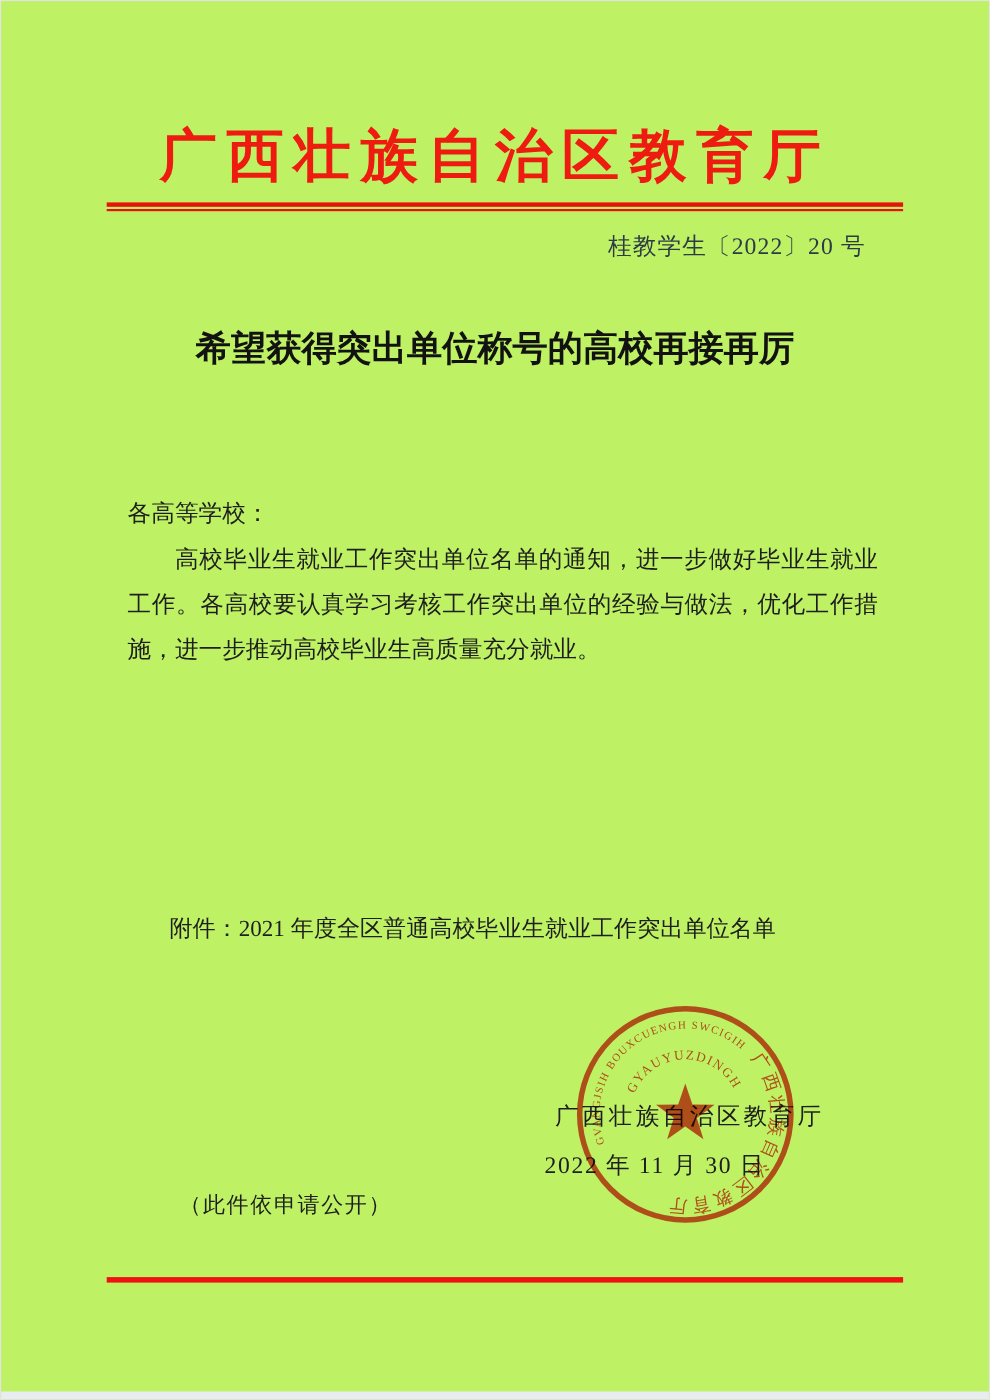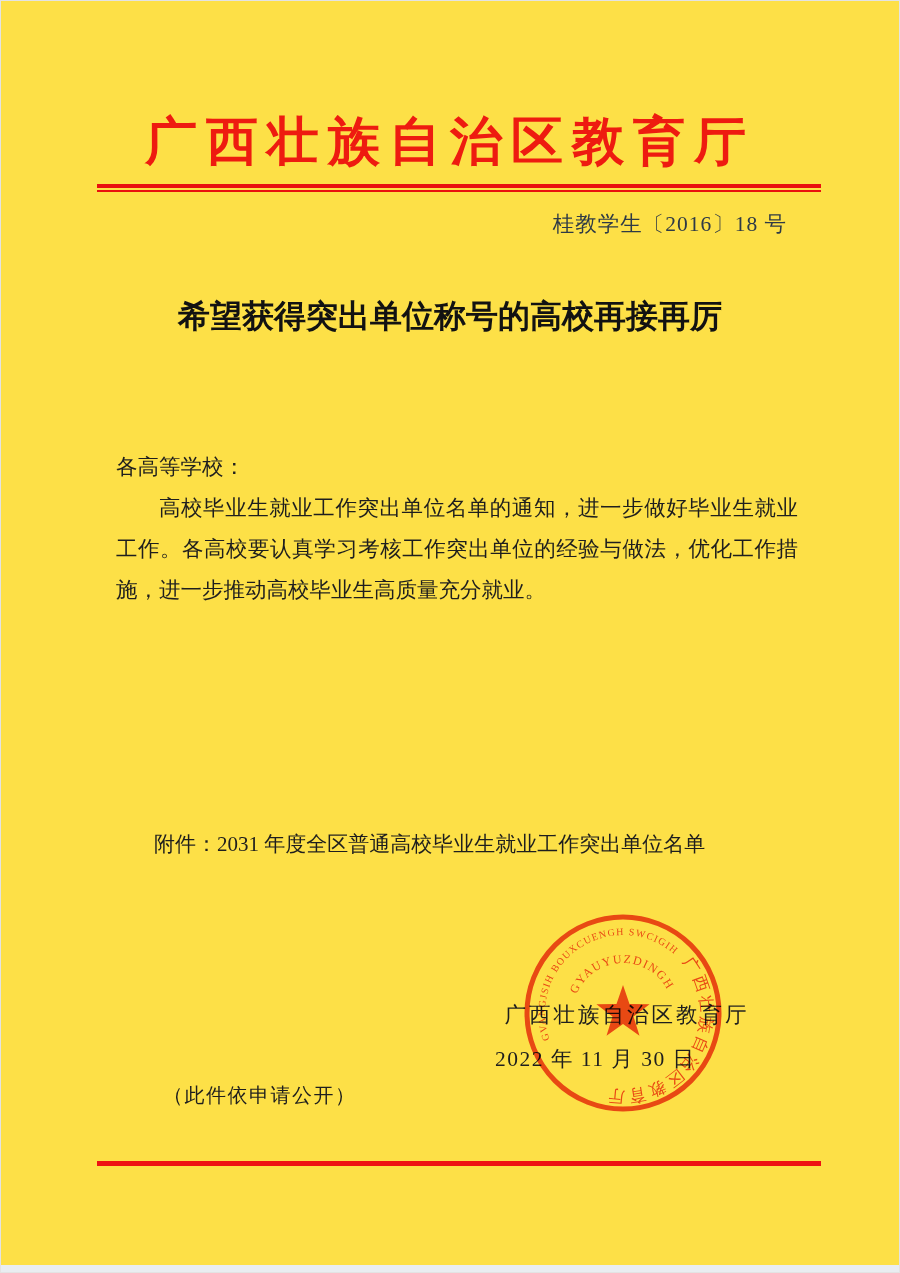--- a/index.html
+++ b/index.html
@@ -1,21 +1,21 @@
 <!DOCTYPE html>
 <html><head>
 <meta charset="utf-8">
 <style>
   html, body { margin: 0; padding: 0; background: #ffffff; }
   .page {
     position: relative;
     width: 900px;
     height: 1273px;
     margin: 0 auto;
-    background: #fde047;
+    background: #bef264;
     box-sizing: border-box;
     border: 1px solid #e3e3e3;
     overflow: hidden;
     font-family: "Liberation Serif", "DejaVu Serif", serif;
     color: #1e1e1e;
   }
   .letterhead {
     position: absolute;
     top: 106px; left: 0; width: 100%;
     text-align: center;
@@ -109,34 +109,34 @@
 
 <div class="page">
 
   <div class="letterhead">广西壮族自治区教育厅</div>
 
   <div class="rule-top">
     <div class="bar-thick"></div>
     <div class="bar-thin"></div>
   </div>
 
-  <div class="docnum">桂教学生〔2016〕18 号</div>
+  <div class="docnum">桂教学生〔2022〕20 号</div>
 
   <div class="title">
     <div>希望获得突出单位称号的高校再接再厉</div>
   </div>
 
   <div class="bodytext">
     <p>各高等学校：</p>
     <p class="indent">高校毕业生就业工作突出单位名单的通知，进一步做好毕业生就业工作。各高校要认真学习考核工作突出单位的经验与做法，优化工作措施，进一步推动高校毕业生高质量充分就业。</p>
   </div>
 
   <div class="attachment">
     <span class="att-label">附件：</span>
-    <span class="att-text">2031 年度全区普通高校毕业生就业工作突出单位名单</span>
+    <span class="att-text">2021 年度全区普通高校毕业生就业工作突出单位名单</span>
   </div>
 
   <div class="signer">广西壮族自治区教育厅</div>
   <div class="signdate">2022 年 11 月 30 日</div>
 
   <svg class="seal" viewBox="0 0 210 210" xmlns="http://www.w3.org/2000/svg">
     <circle cx="105" cy="105" r="96" fill="none" stroke="#e94430" stroke-width="5"></circle>
     <path id="sealOuter" d="M 31.7,131.7 A 78,78 0 0 1 178.3,78.3 A 78,78 0 0 1 31.7,131.7" fill="none"></path>
     <path id="sealInner" d="M 56.7,92.1 A 50,50 0 0 1 153.3,92.1" fill="none"></path>
     <text fill="#e94430">

